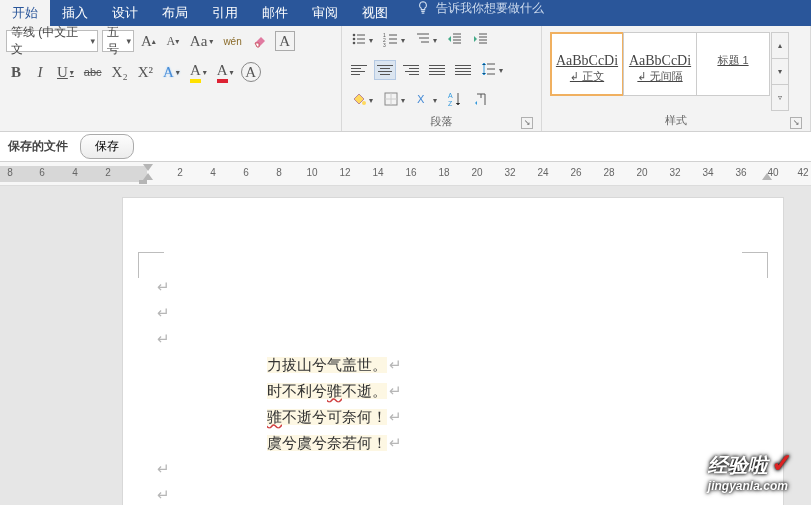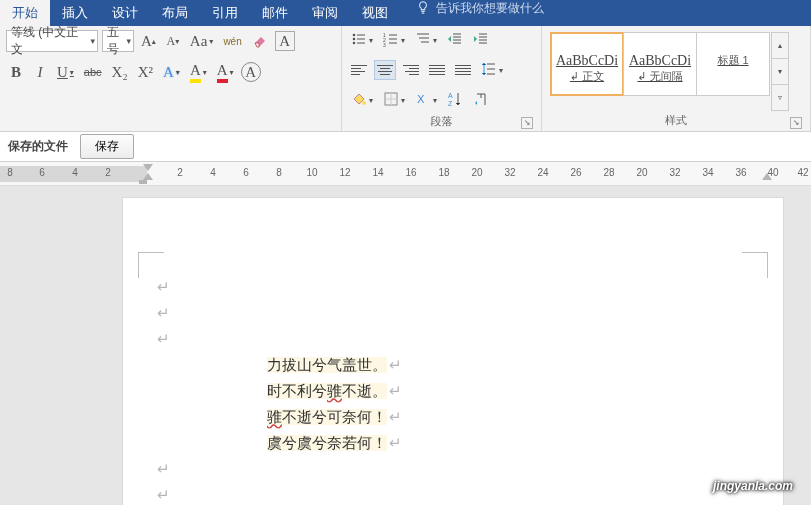--- a/index.html
+++ b/index.html
@@ -149,21 +149,21 @@
     gap:12px;
     font-size:12px;
     color:#444;
   }
   .recover-bar .heading { font-weight:700;}
   .btn-save {
     border:1px solid #aaa;
     background:linear-gradient(#fdfdfd,#ececec);
     padding:3px 14px;
     font-size:12px;
-    border-radius:2px;
+    border-radius:10px;
     cursor:pointer;
   }
 
   
   .ruler-wrap { height:24px; background:#f7f7f7; border-bottom:1px solid #dcdcdc; position:relative;}
   .ruler { position:absolute; left:0; right:0; top:2px; height:20px; display:flex; align-items:center; font-size:10px; color:#666;}
   .ruler .num { position:absolute; top:3px; transform:translateX(-50%);}
   .ruler .indent { position:absolute; width:0; height:0; }
   .first-line { border-left:5px solid transparent; border-right:5px solid transparent; border-top:7px solid #b5b5b5; top:0;}
   .hang       { border-left:5px solid transparent; border-right:5px solid transparent; border-bottom:7px solid #b5b5b5; bottom:0;}
@@ -522,15 +522,16 @@
       <div class="indent-line"><span class="hl">力拔山兮气盖世。</span><span class="pmark">↵</span></div>
       <div class="indent-line"><span class="hl"><span>时不利兮</span><span class="spell-err">骓</span><span>不逝。</span></span><span class="pmark">↵</span></div>
       <div class="indent-line"><span class="hl"><span class="spell-err">骓</span><span>不逝兮可奈何！</span></span><span class="pmark">↵</span></div>
       <div class="indent-line"><span class="hl">虞兮虞兮奈若何！</span><span class="pmark">↵</span></div>
       <div><span class="pmark">↵</span></div>
       <div><span class="pmark">↵</span></div>
     </div>
   </div>
 
   <div class="watermark">
+    <div><span class="big">经验啦</span> <span class="check">✓</span></div>
     <div class="small">jingyanla.com</div>
   </div>
 </div>
 
 </body></html>

